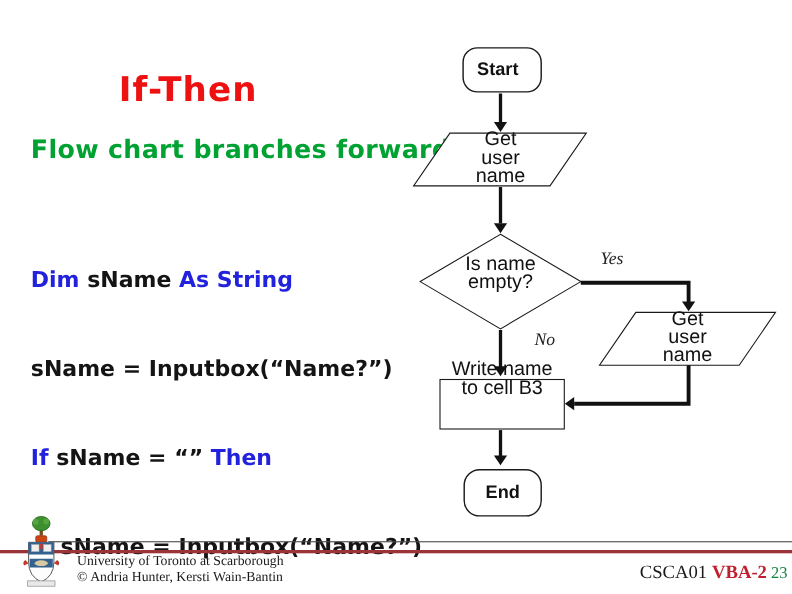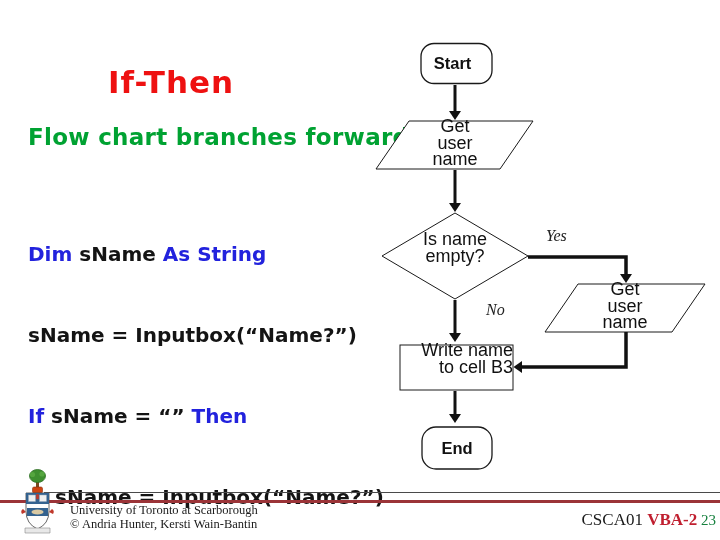--- a/index.html
+++ b/index.html
@@ -120,21 +120,21 @@
 
   <div class="branch-label" style="left:546px;top:227px;text-align:right;">Yes</div>
   <div class="branch-label" style="left:463px;top:301px;margin-left:23px;">No</div>
 
   <div class="node-label" style="left:568px;top:281px;width:114px;">
     <div>Get</div>
     <div>user</div>
     <div>name</div>
   </div>
 
-  <div class="node-label" style="left:400px;top:342px;width:113px;text-align:right;">
+  <div class="node-label" style="left:400px;top:327px;width:113px;">
     <div>Write name</div>
     <div>to cell B3</div>
   </div>
 
   <div class="node-label boldlab flex-center" style="left:422px;top:427px;width:70px;height:42px;">End</div>
 
   <div class="rule-thin"></div>
   <div class="rule-maroon"></div>
 
   <svg class="crest" width="37" height="68" viewBox="0 0 37 68">

